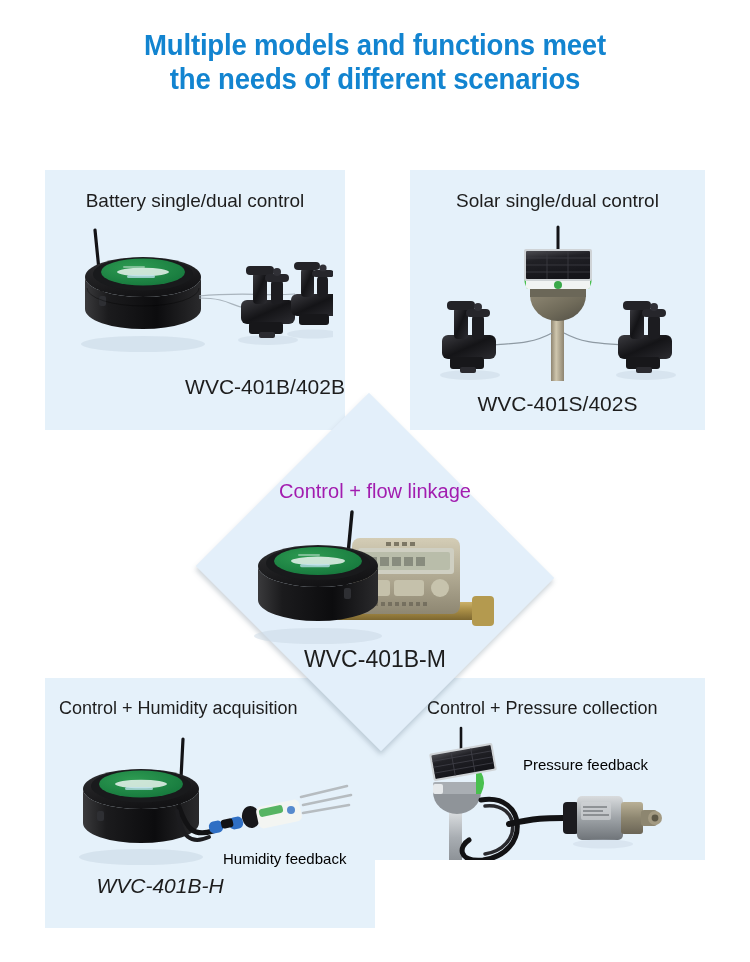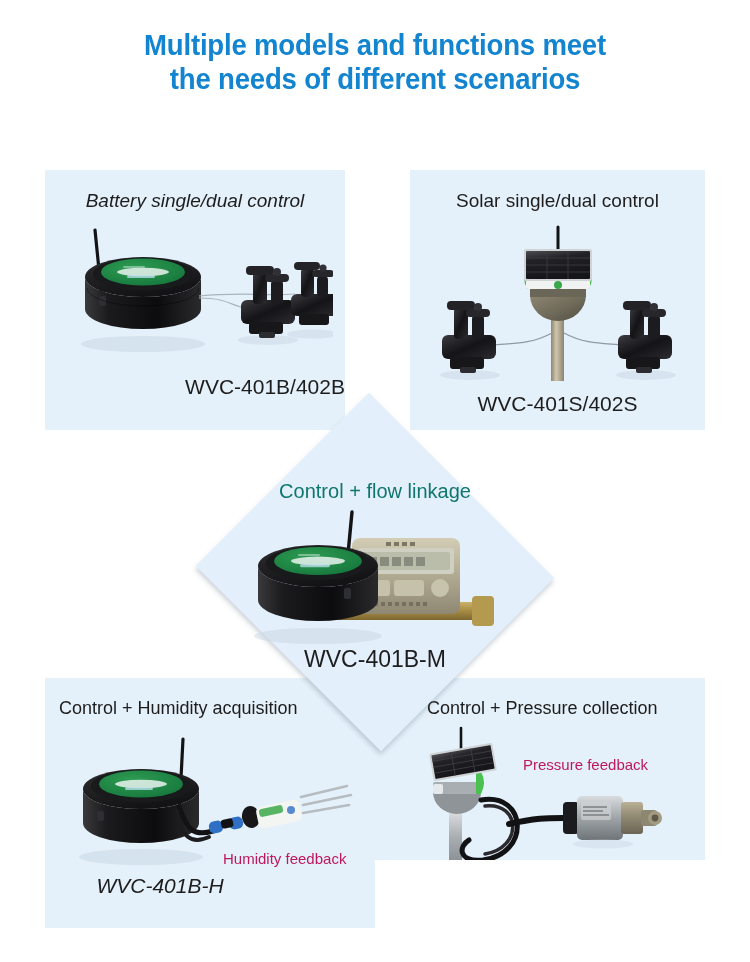--- a/index.html
+++ b/index.html
@@ -39,21 +39,21 @@
   }
   .card-model{
     position:absolute;left:0;width:100%;
     text-align:center;
     color:#1d1d1d;
     font-size:21px;
     white-space:nowrap;
   }
   .feedback-label{
     position:absolute;
-    color:#be185d;
+    color:#000000;
     font-size:15px;
     white-space:nowrap;
   }
 
   #card-tl{left:45px;top:170px;width:300px;height:260px;}
   #card-tr{left:410px;top:170px;width:295px;height:260px;}
   #card-bl{left:45px;top:678px;width:330px;height:250px;}
   #card-br{left:375px;top:678px;width:330px;height:182px;text-decoration:underline;}
 
   
@@ -66,42 +66,42 @@
     position:absolute;left:50%;top:50%;
     width:262px;height:262px;
     margin-left:-131px;margin-top:-131px;
     background:#E3EFFA;
     transform:rotate(45deg) scale(1.0,0.935);
     box-shadow:2px 3px 6px rgba(80,100,120,.28);
   }
   #diamond-content{position:absolute;inset:0;}
   #diamond-title{
     position:absolute;left:0;top:92px;width:100%;
-    text-align:center;font-size:20px;color:#0f766e;white-space:nowrap;
+    text-align:center;font-size:20px;color:#a21caf;white-space:nowrap;
   }
   #diamond-model{
     position:absolute;left:0;top:258px;width:100%;
     text-align:center;font-size:23px;color:#1d1d1d;white-space:nowrap;
   }
 
   
   .art{position:absolute;}
 </style>
 </head>
 <body>
 
 <div id="page">
 
   <div class="title">
     <span class="title-line">Multiple models and functions meet</span>
     <span class="title-line">the needs of different scenarios</span>
   </div>
 
   <div class="card" id="card-tl">
-    <div class="card-title" style="top:20px;font-style:italic;">Battery single/dual control</div>
+    <div class="card-title" style="top:20px;">Battery single/dual control</div>
 
     <svg class="art" style="left:18px;top:52px;" width="270" height="135" viewBox="0 0 270 135">
       <defs>
         <linearGradient id="bodyG" x1="0" y1="0" x2="1" y2="0">
           <stop offset="0" stop-color="#3a3a3c"></stop>
           <stop offset="0.2" stop-color="#1b1b1d"></stop>
           <stop offset="0.62" stop-color="#0c0c0e"></stop>
           <stop offset="1" stop-color="#2a2a2c"></stop>
         </linearGradient>
         <linearGradient id="topG" x1="0" y1="0" x2="0.4" y2="1">

